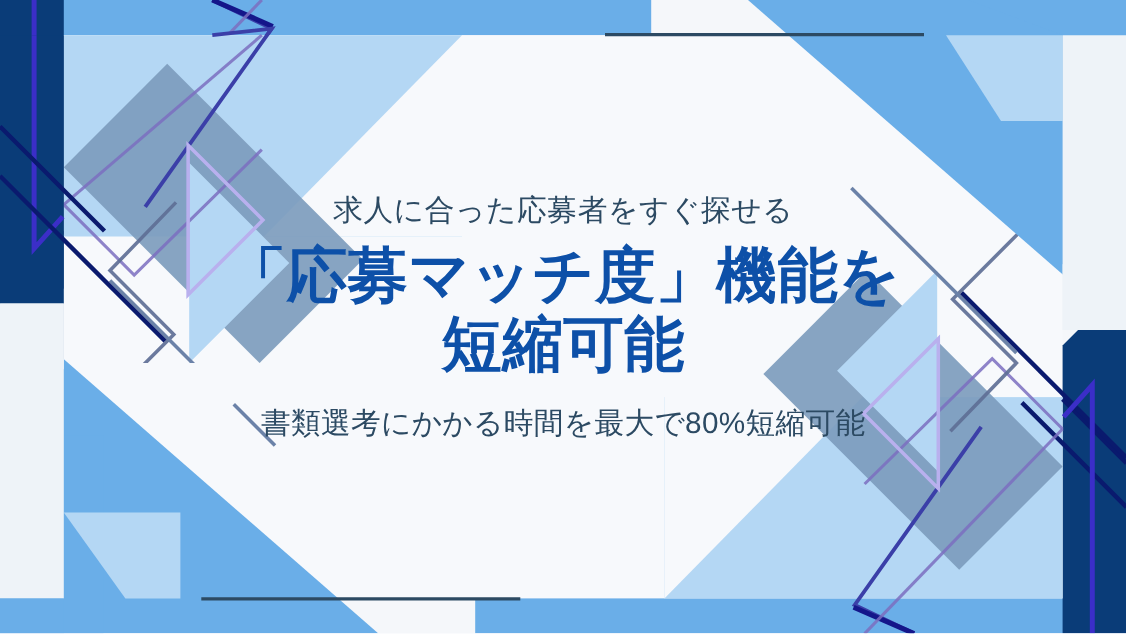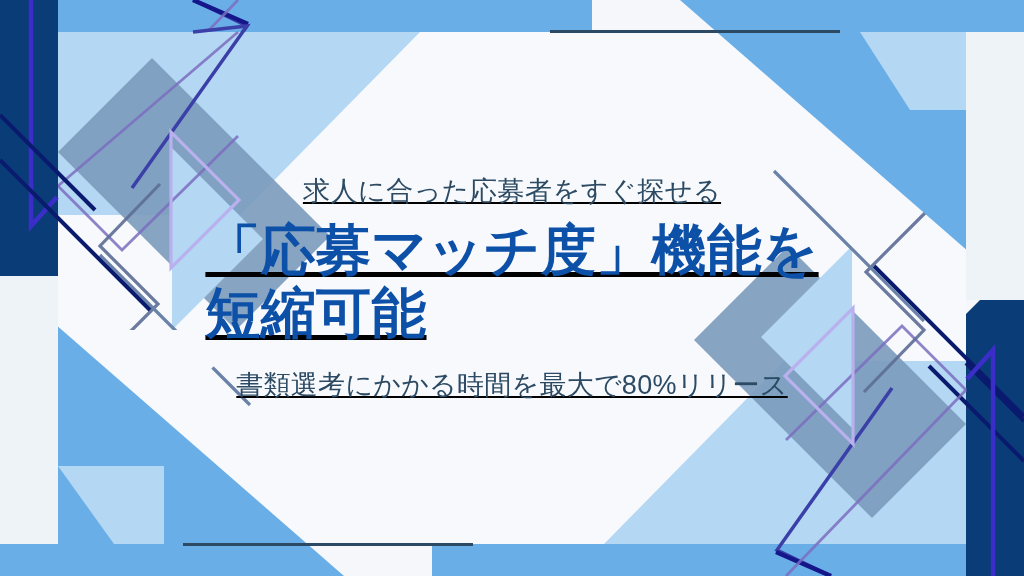--- a/index.html
+++ b/index.html
@@ -21,23 +21,22 @@
     width: 1024px;
     height: 576px;
   }
   #content {
     position: absolute;
     inset: 0;
     display: flex;
     flex-direction: column;
     align-items: center;
     justify-content: center;
-    text-align: left;
+    text-align: center;
     z-index: 5;
-    text-decoration: underline;
   }
   .eyebrow {
     font-size: 27px;
     line-height: 1.35;
     color: #2c4a63;
     letter-spacing: 0.02em;
     margin: 0 0 10px 0;
     white-space: pre-line;
   }
   .headline {
@@ -207,16 +206,16 @@
     </g>
 
     <line x1="550" y1="31.5" x2="840" y2="31.5" stroke="#2c4a63" stroke-width="3"></line>
     <line x1="183" y1="544.5" x2="473" y2="544.5" stroke="#2c4a63" stroke-width="3"></line>
   </svg>
 
   <div id="content">
     <div class="eyebrow">求人に合った応募者をすぐ探せる</div>
     <div class="headline">「応募マッチ度」機能を
 短縮可能</div>
-    <div class="subline">書類選考にかかる時間を最大で80%リリース</div>
+    <div class="subline">書類選考にかかる時間を最大で80%短縮可能</div>
   </div>
 
 </div>
 
 </body></html>

